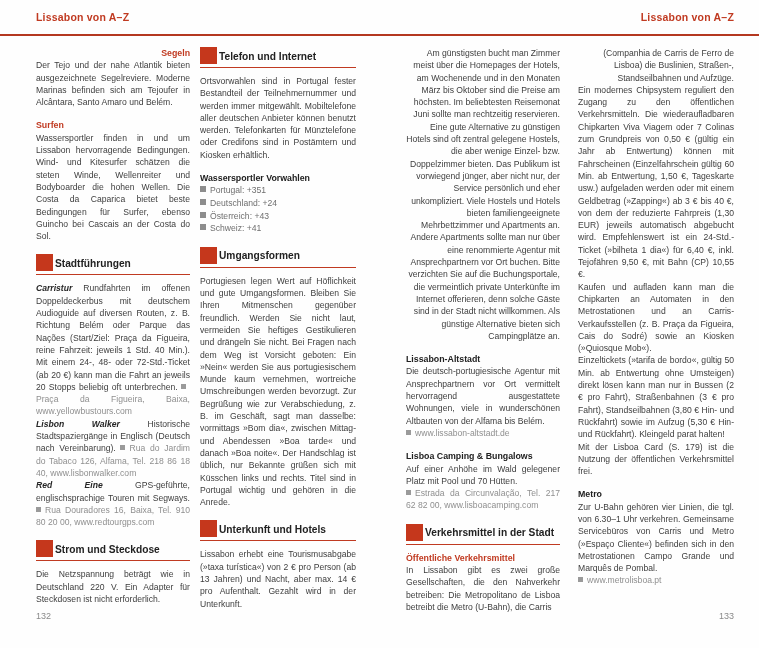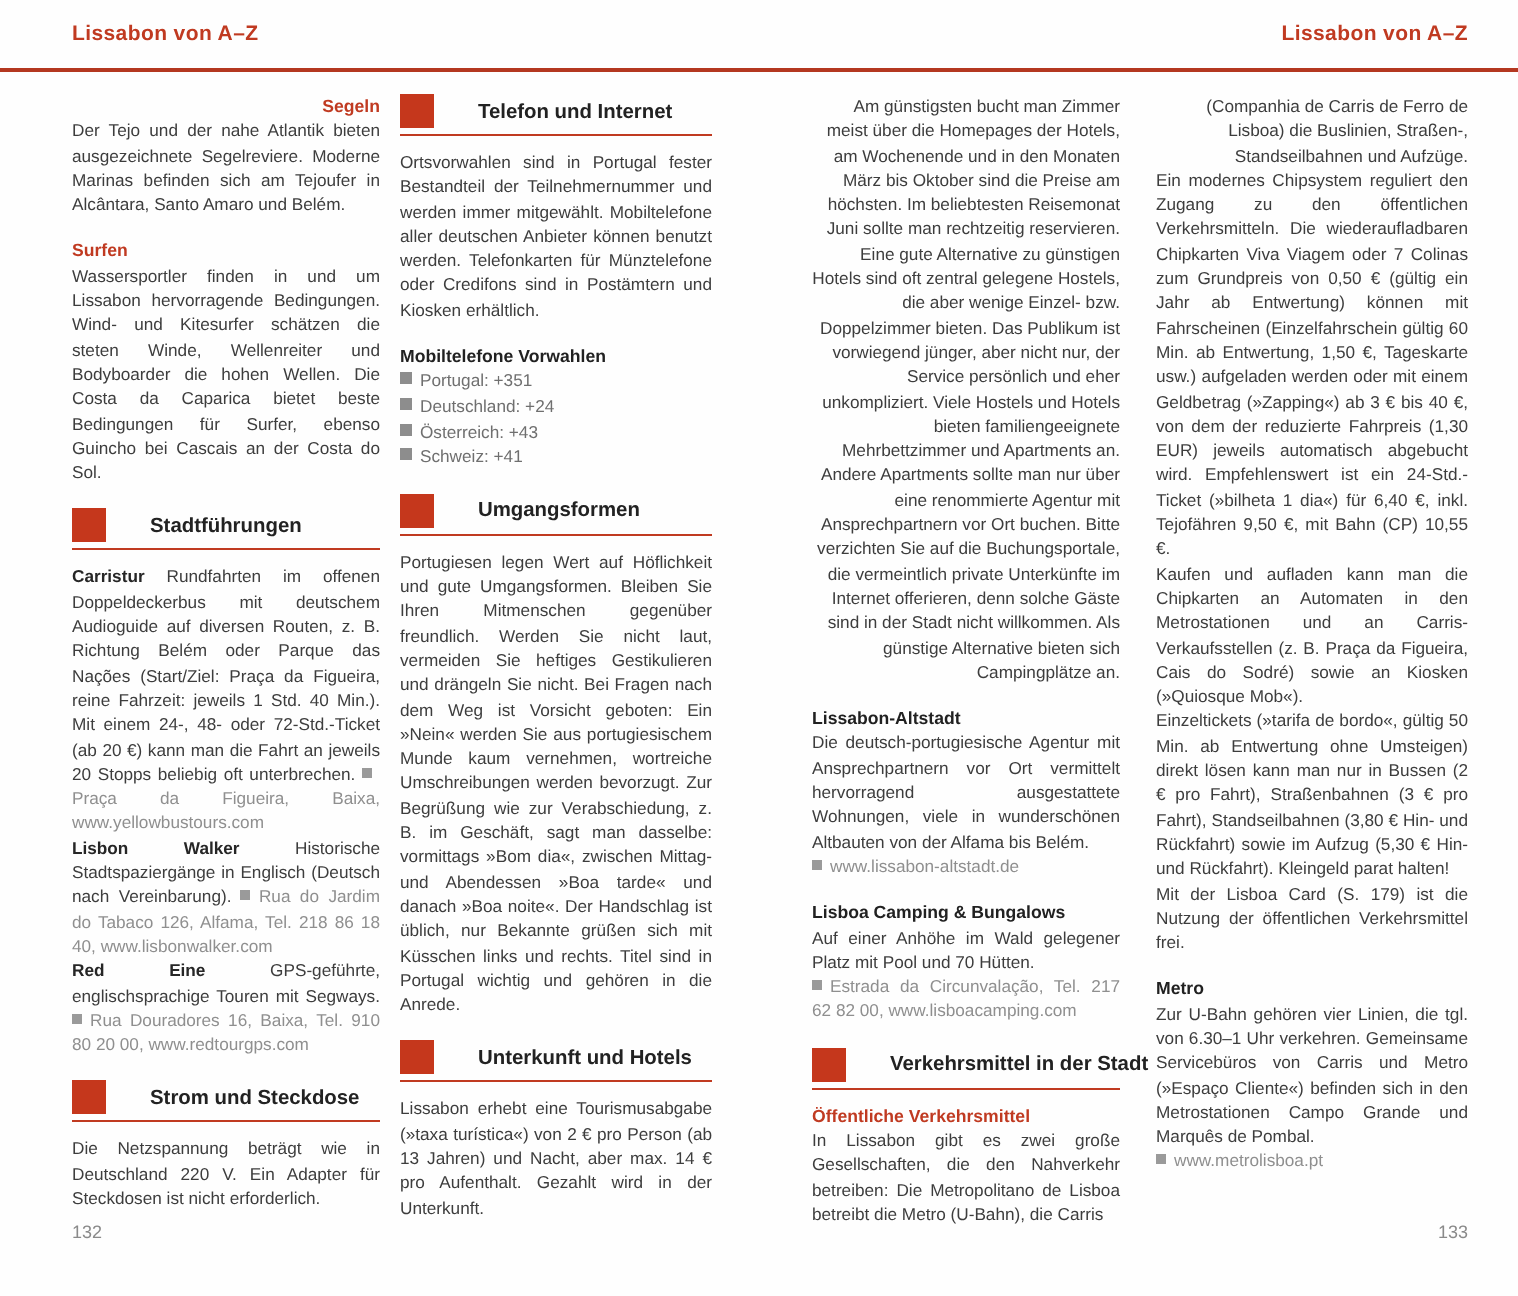--- a/index.html
+++ b/index.html
@@ -24,34 +24,34 @@
     font-size:8.6px;line-height:12.3px;color:#3d3d3d;
     text-align:justify;text-justify:inter-word;hyphens:none;
   }
   #col-0{left:36px;width:154px;}
   #col-1{left:200px;width:156px;}
   #col-2{left:406px;width:154px;}
   #col-3{left:578px;width:156px;}
   .col > :first-child{margin-top:0 !important;text-align:right;}
 
   .sec{
-    display:flex;align-items:flex-end;gap:22px;
+    display:flex;align-items:flex-end;gap:2px;
     border-bottom:1px solid #c03a21;
     padding-bottom:3px;margin:12px 0 7px 0;
   }
   .sq{width:17px;height:17px;background:#c5371c;flex:none;}
   .sec-t{font-weight:bold;font-size:10.2px;color:#222;padding-bottom:1px;white-space:nowrap;}
 
   .h2{font-weight:bold;margin-top:11px;font-size:8.8px;text-align:left;}
   .h2.red{color:#c03a21;}
   .h2.black{color:#212121;}
   .sec + .h2{margin-top:1px;}
 
   p.para{margin:0;}
-  span.b{font-weight:bold;color:#262626;}
+  span.b{font-weight:bold;color:#262626;font-style:italic;}
   span.g{color:#8f8f8f;}
   .mk{
     display:inline-block;width:5px;height:5px;background:#9a9a9a;
     margin-right:4px;vertical-align:1px;
   }
   .li{color:#6f6f6f;text-align:left;line-height:12.6px;}
   .li .mk{width:6px;height:6px;background:#8d8d8d;}
 
   .page-num{position:absolute;top:611px;font-size:9px;color:#8a8a8a;}
   .page-num.left{left:36px;}
@@ -81,21 +81,21 @@
       <span class="sec-t">Strom und Steckdose</span>
     </div>
     <p class="para"><span class="n">Die Netzspannung beträgt wie in Deutschland 220 V. Ein Adapter für Steckdosen ist nicht erforderlich.</span></p>
   </div>
 <div class="col" id="col-1">
     <div class="sec">
       <span class="sq"></span>
       <span class="sec-t">Telefon und Internet</span>
     </div>
     <p class="para"><span class="n">Ortsvorwahlen sind in Portugal fester Bestandteil der Teilnehmernummer und werden immer mitgewählt. Mobiltelefone aller deutschen Anbieter können benutzt werden. Telefonkarten für Münztelefone oder Credifons sind in Postämtern und Kiosken erhältlich.</span></p>
-    <div class="h2 black">Mobiltelefone Vorwahlen</div>
+    <div class="h2 black">Wassersportler Vorwahlen</div>
     <div class="li"><span class="mk"></span><span>Portugal: +351</span></div>
     <div class="li"><span class="mk"></span><span>Deutschland: +24</span></div>
     <div class="li"><span class="mk"></span><span>Österreich: +43</span></div>
     <div class="li"><span class="mk"></span><span>Schweiz: +41</span></div>
     <div class="sec">
       <span class="sq"></span>
       <span class="sec-t">Umgangsformen</span>
     </div>
     <p class="para"><span class="n">Portugiesen legen Wert auf Höflichkeit und gute Umgangsformen. Bleiben Sie Ihren Mitmenschen gegenüber freundlich. Werden Sie nicht laut, vermeiden Sie heftiges Gestikulieren und drängeln Sie nicht. Bei Fragen nach dem Weg ist Vorsicht geboten: Ein »Nein« werden Sie aus portugiesischem Munde kaum vernehmen, wortreiche Umschreibungen werden bevorzugt. Zur Begrüßung wie zur Verabschiedung, z. B. im Geschäft, sagt man dasselbe: vormittags »Bom dia«, zwischen Mittag- und Abendessen »Boa tarde« und danach »Boa noite«. Der Handschlag ist üblich, nur Bekannte grüßen sich mit Küsschen links und rechts. Titel sind in Portugal wichtig und gehören in die Anrede.</span></p>
     <div class="sec">

